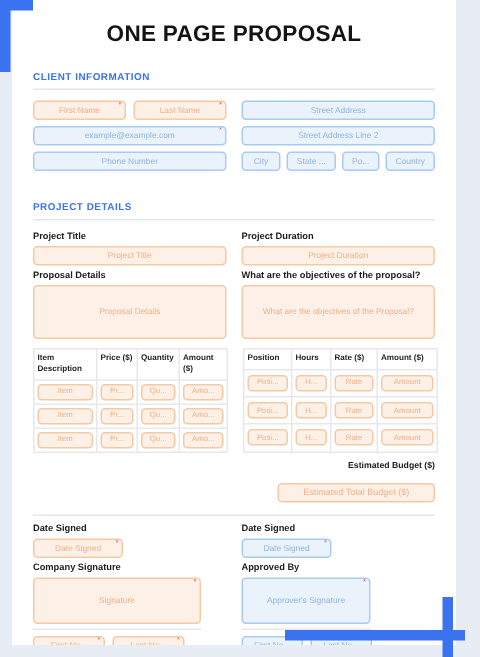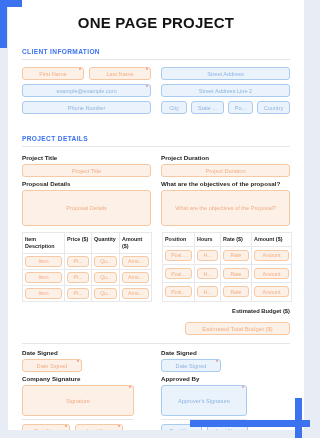--- a/index.html
+++ b/index.html
@@ -119,21 +119,21 @@
 
 <div class="page">
 
   <div class="corner-tl">
     <div class="v"></div>
     <div class="h"></div>
   </div>
 
   <div class="card">
 
-    <div class="title">ONE PAGE PROJECT</div>
+    <div class="title">ONE PAGE PROPOSAL</div>
 
     <div class="inner">
 
       <div class="section-head">CLIENT INFORMATION</div>
       <div class="hr"></div>
 
       <div class="col2">
         <div>
           <div class="row">
             <div class="fld peach" style="width:62px">

